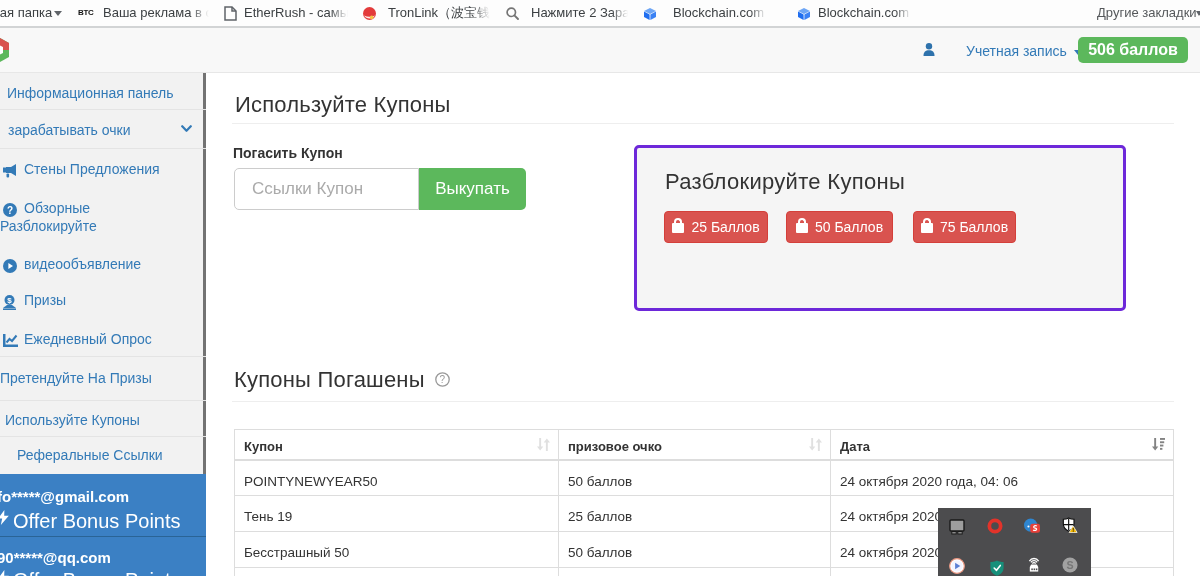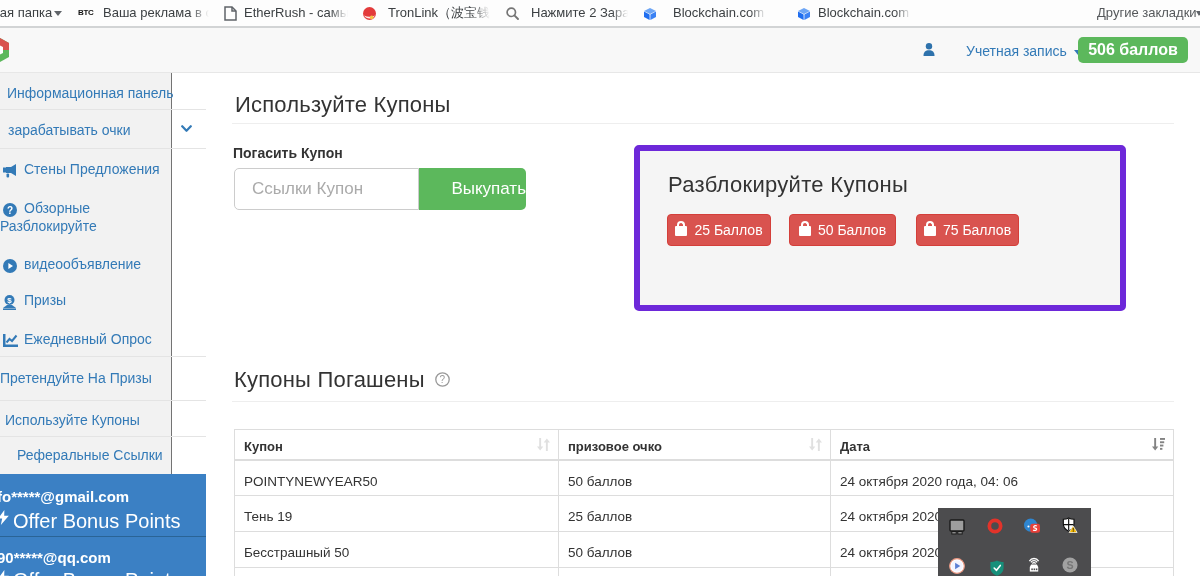--- a/index.html
+++ b/index.html
@@ -13,40 +13,40 @@
 .fade-r { -webkit-mask-image:linear-gradient(90deg,#000 82%,transparent 99%); mask-image:linear-gradient(90deg,#000 82%,transparent 99%); overflow:hidden; }
 .caret-dn { display:inline-block; width:0; height:0; border-left:4px solid transparent; border-right:4px solid transparent; border-top:5px solid #5f6368; vertical-align:middle; }
 
 
 #header { position:absolute; top:28px; left:0; width:1200px; height:45px; background:#f8f8f8; border-bottom:1px solid #e7e7e7; }
 #logotext { position:absolute; left:13px; top:9px; font-size:20px; font-weight:bold; color:#3b3b3b; letter-spacing:0.1px; }
 #acct { position:absolute; left:942px; top:15px; font-size:14px; color:#337ab7;margin-left:24px; }
 #btn506 { position:absolute; left:1078px; top:9px; width:110px; height:26px; background:#5cb85c; border-radius:5px; color:#fff; font-size:16px; font-weight:bold; text-align:center; line-height:26px; }
 
 
-#sidebar { position:absolute; top:73px; left:0; width:172px; height:503px; background:#f2f2f2; border-right:1px solid #737373; font-size:14px; color:#337ab7; }
+#sidebar { position:absolute; top:73px; left:0; width:206px; height:503px; background:#f2f2f2; border-right:3px solid #737373; font-size:14px; color:#337ab7; }
 .sline { position:absolute; left:0; width:206px; height:1px; background:#e4e4e4; }
 .sit { position:absolute; white-space:nowrap; }
 
 
 .bblk { position:absolute; left:0; width:206px; background:#3b80c4; color:#fff; }
 .bblk .em { font-weight:bold; font-size:15px; white-space:nowrap; }
 .bblk .ofr { font-size:20px; white-space:nowrap; }
 
 
 #main { position:absolute; top:73px; left:207px; width:993px; height:503px; background:#fff; }
 h1.pgh { position:absolute; font-size:22px; font-weight:normal; color:#333; white-space:nowrap; letter-spacing:0.2px; }
 .hr { position:absolute; height:1px; background:#eee; }
 #lbl { position:absolute; left:26px; top:72px; font-size:14px; font-weight:bold; color:#333; }
 #inpgrp { position:absolute; left:27px; top:95px; height:42px; }
 #inp { position:absolute; left:0; top:0; width:185px; height:42px; background:#fff; border:1px solid #ccc; border-radius:5px 0 0 5px; color:#aaa; font-size:17px; line-height:40px; padding-left:17px; }
-#btnredeem { position:absolute; left:185px; top:0; width:107px; height:42px; background:#5cb85c; border-radius:0 5px 5px 0; color:#fff; font-size:17px; text-align:right; line-height:42px; }
-
-
-#panel { position:absolute; left:427px; top:72px; width:492px; height:166px; background:#f5f5f5; border:6px solid #6d28d9; border-radius:5px; }
+#btnredeem { position:absolute; left:185px; top:0; width:107px; height:42px; background:#5cb85c; border-radius:0 5px 5px 0; color:#fff; font-size:17px; text-align:center; line-height:42px; }
+
+
+#panel { position:absolute; left:427px; top:72px; width:492px; height:166px; background:#f5f5f5; border:3px solid #6d28d9; border-radius:5px; }
 #panel h2 { position:absolute; left:28px; top:21px; font-size:22px; font-weight:normal; color:#333; white-space:nowrap; letter-spacing:0.3px; }
 .rbtn { position:absolute; height:32px; background:#d9534f; border:1px solid #d43f3a; border-radius:4px; color:#fff; font-size:14px; line-height:30px; text-align:center; }
 .lock { display:inline-block; position:relative; width:12px; height:10px; background:#fff; border-radius:1px; vertical-align:-1px; margin-right:7px; }
 .lock:before { content:""; position:absolute; left:2px; top:-5px; width:8px; height:8px; border:2px solid #fff; border-bottom:none; border-radius:4px 4px 0 0; box-sizing:border-box; }
 
 
 #tbl { position:absolute; left:27px; top:356px; width:939px; border-collapse:collapse; font-size:13.5px; color:#333; table-layout:fixed; }
 #tbl th, #tbl td { border:1px solid #ddd; text-align:left; font-weight:normal; padding-left:9px; overflow:hidden; white-space:nowrap; }
 #tbl th { font-weight:bold; font-size:13px; height:30px; border-bottom:2px solid #ddd; position:relative; vertical-align:top; padding-top:9px; line-height:15px; }
 #tbl td { height:36px; vertical-align:top; padding-top:13px; line-height:15px; }

